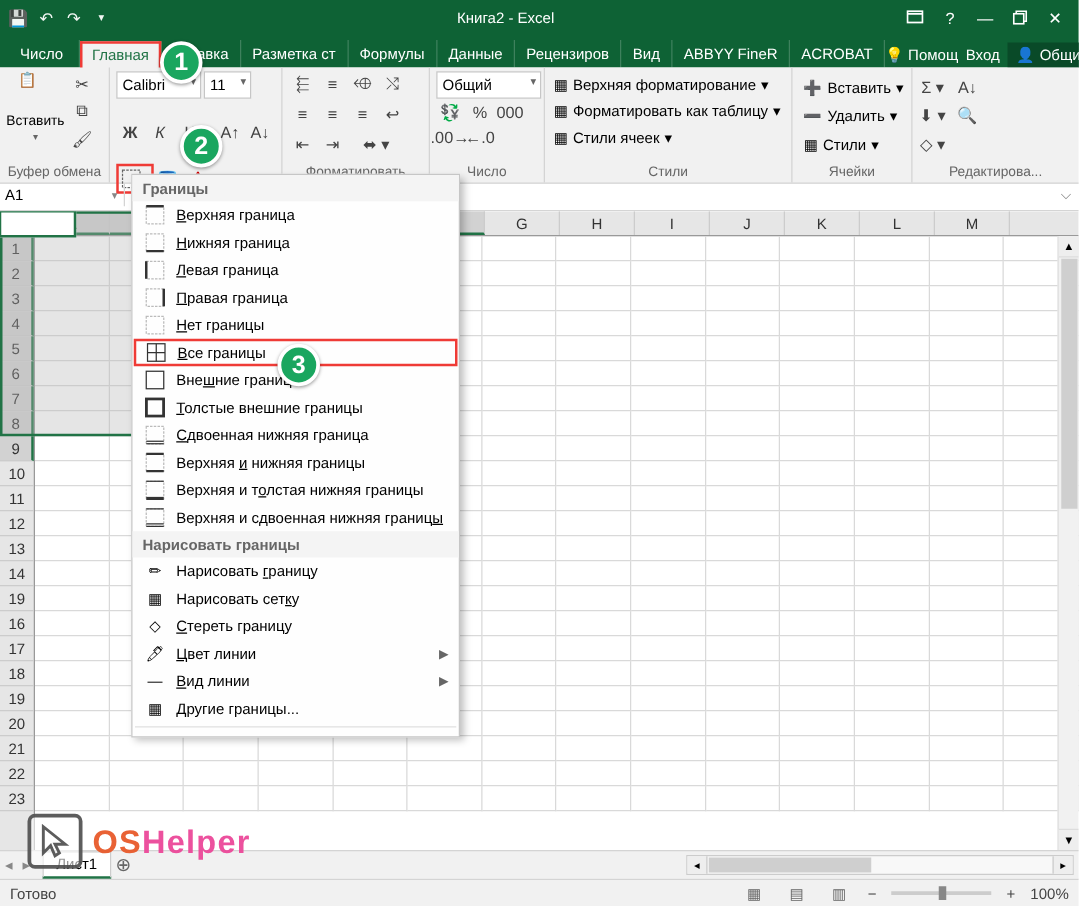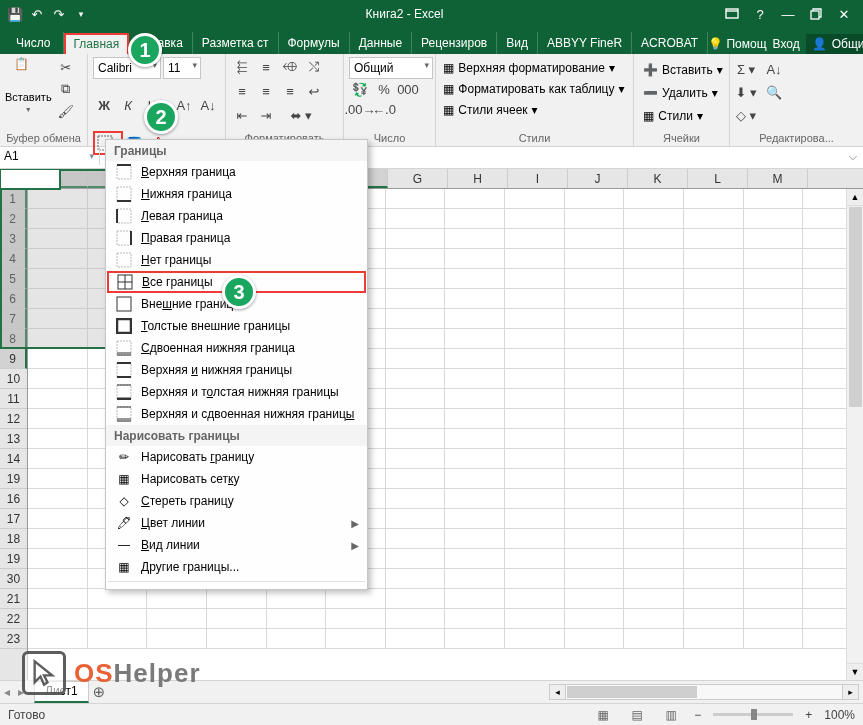--- a/index.html
+++ b/index.html
@@ -95,21 +95,21 @@
 .under { text-decoration:underline; }
 
 
 .callout { position:absolute; width:34px; height:34px; border-radius:50%; background:#1aa65f; color:#fff; font-size:20px; font-weight:600; display:flex; align-items:center; justify-content:center; border:3px solid #fff; box-shadow:0 1px 3px rgba(0,0,0,.4); z-index:100; }
 
 
 .watermark { position:absolute; left:22px; bottom:30px; display:flex; align-items:center; gap:8px; z-index:60; opacity:.95; }
 .watermark .curs { width:44px; height:44px; border:3px solid #555; border-radius:6px; display:flex; align-items:center; justify-content:center; background:rgba(255,255,255,.6); }
 .watermark .txt { font-size:26px; font-weight:700; letter-spacing:1px; }
 .watermark .o { color:#e85a2b; } .watermark .s { color:#e85a2b; }
-.watermark .rest { color:#737373; }
+.watermark .rest { color:#ec4899; }
 
 .vscroll { position:absolute; right:0; top:20px; bottom:0; width:17px; background:#f1f1f1; border-left:1px solid #ddd; }
 .vscroll .btn { height:17px; background:#eee; text-align:center; font-size:9px; line-height:17px; cursor:pointer; border-bottom:1px solid #ddd; }
 .vscroll .btn.b { position:absolute; bottom:0; width:100%; border-top:1px solid #ddd; border-bottom:none; }
 .vscroll .thumb { position:absolute; left:2px; top:18px; width:13px; height:200px; background:#cfcfcf; cursor:pointer; }
 
 svg.bicon { display:block; }
 </style>
 </head>
 <body>
@@ -323,21 +323,21 @@
       <div class="rh">10</div>
       <div class="rh">11</div>
       <div class="rh">12</div>
       <div class="rh">13</div>
       <div class="rh">14</div>
       <div class="rh">19</div>
       <div class="rh">16</div>
       <div class="rh">17</div>
       <div class="rh">18</div>
       <div class="rh">19</div>
-      <div class="rh">30</div>
+      <div class="rh">20</div>
       <div class="rh">21</div>
       <div class="rh">22</div>
       <div class="rh">23</div>
     </div>
   <div class="cells" id="cells">
       <div class="cellrow">
         <div class="cell"></div>
         <div class="cell"></div>
         <div class="cell"></div>
         <div class="cell"></div>

